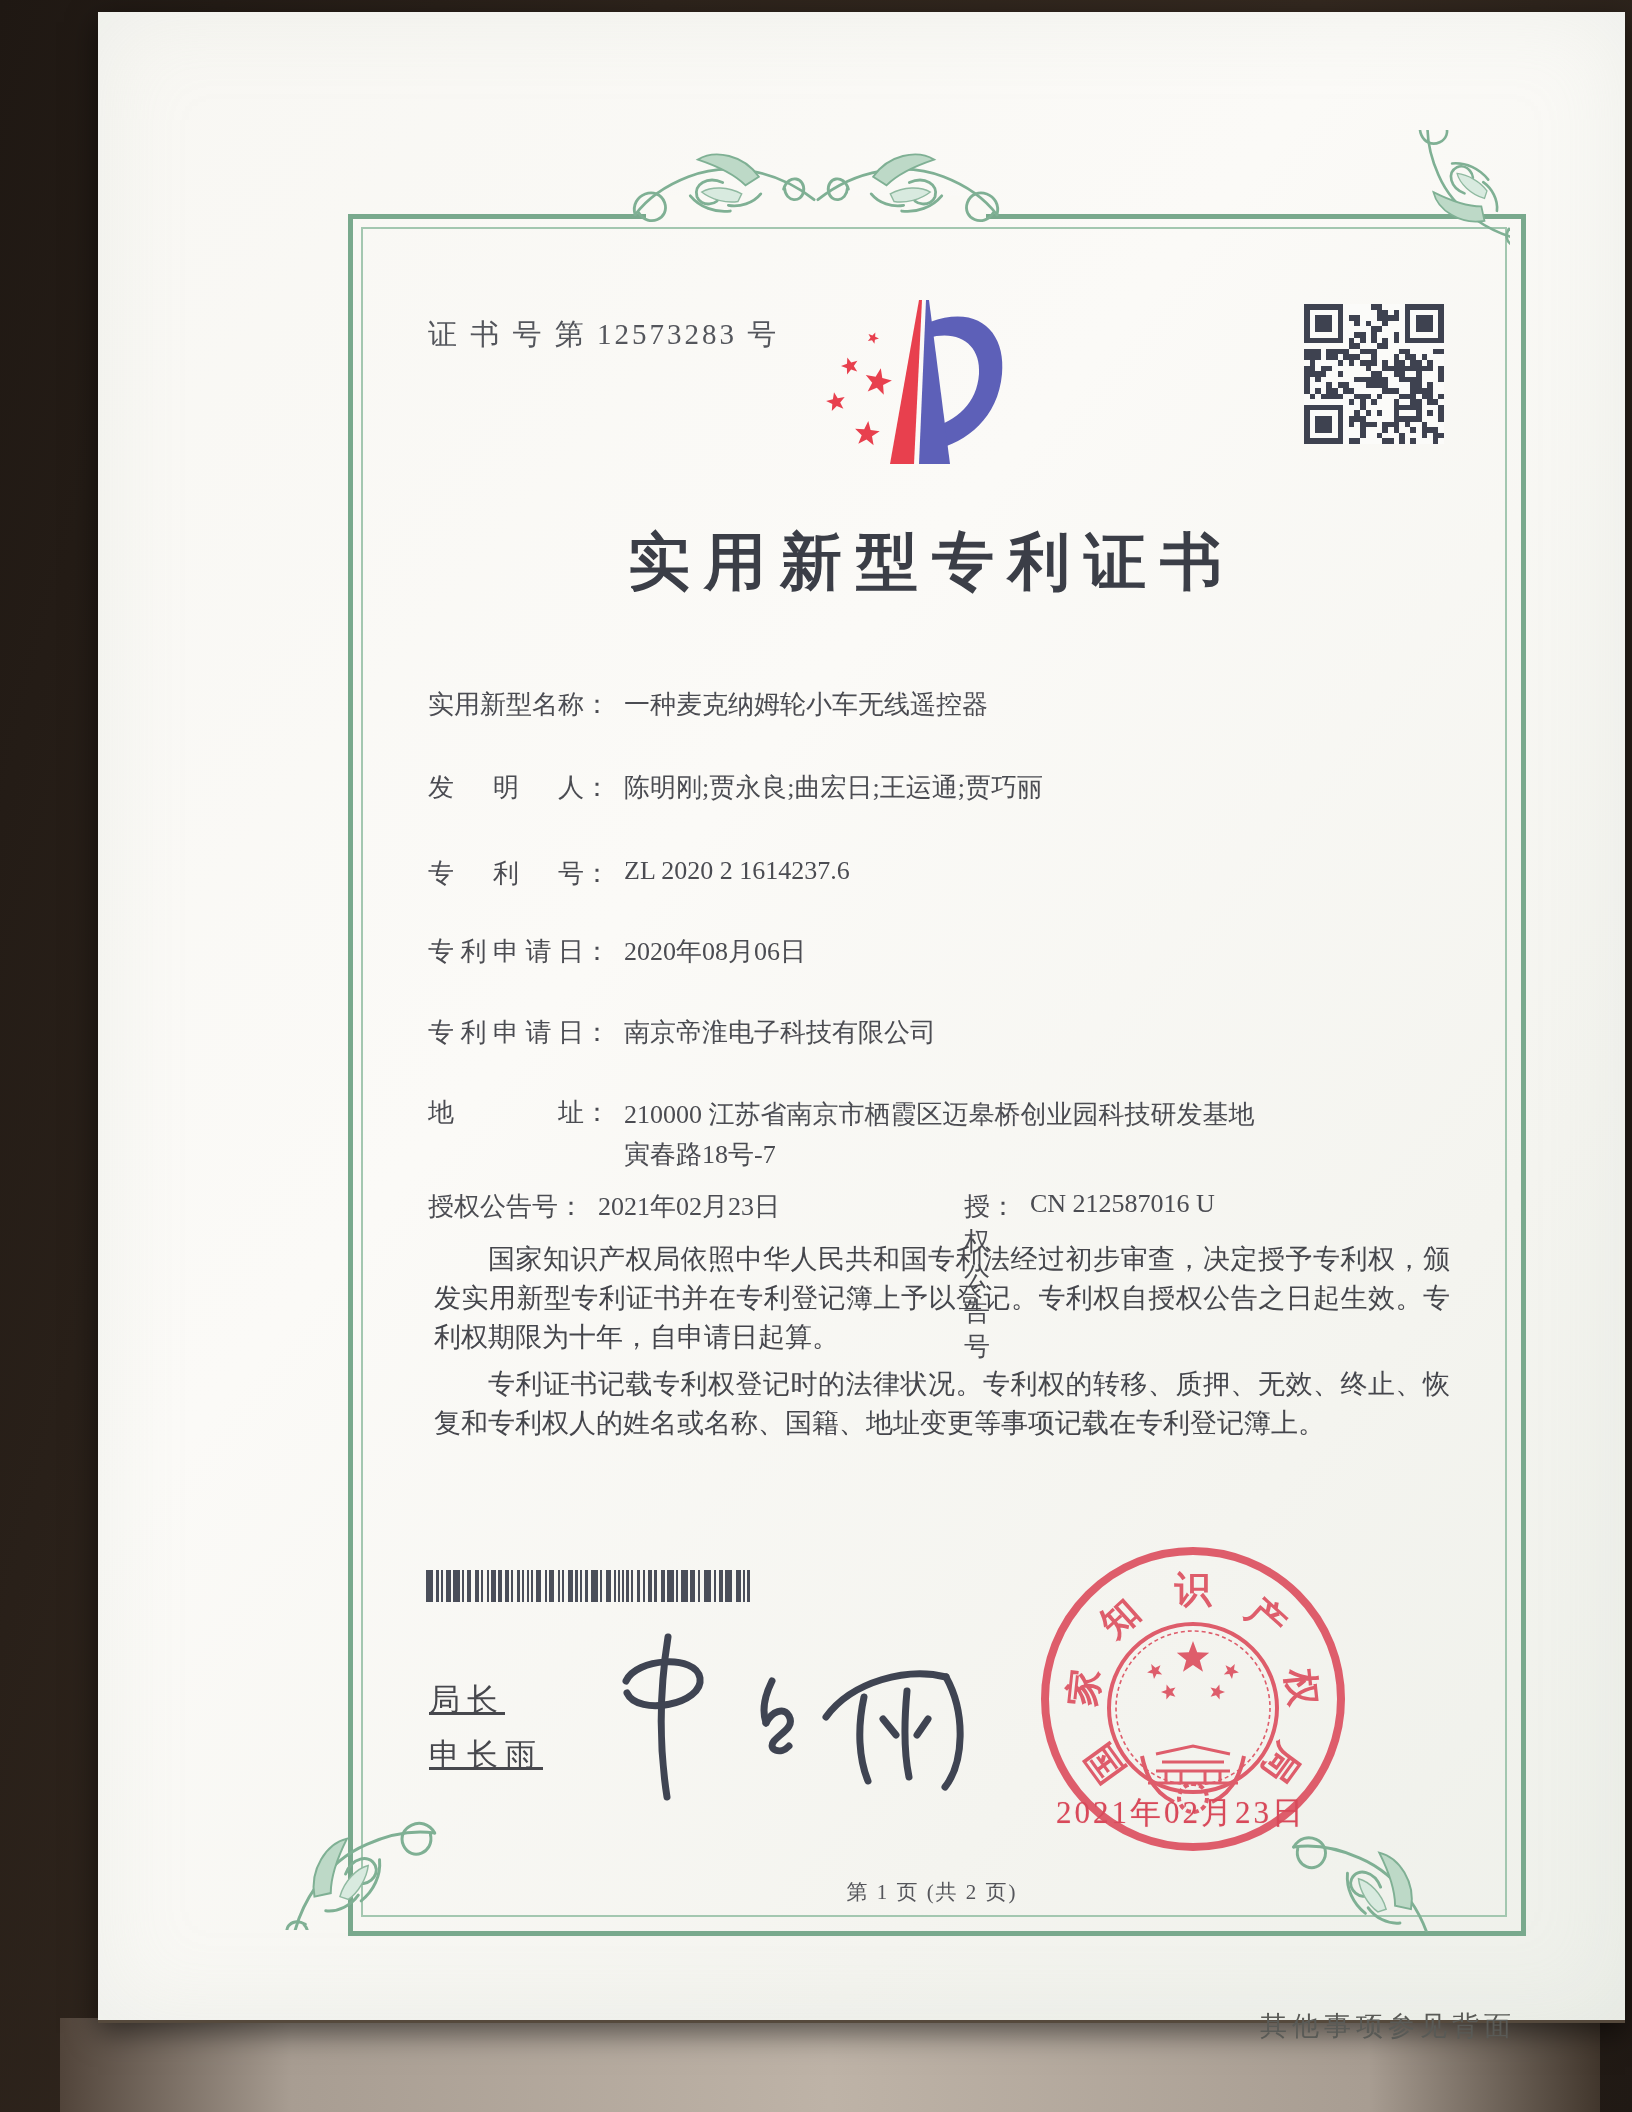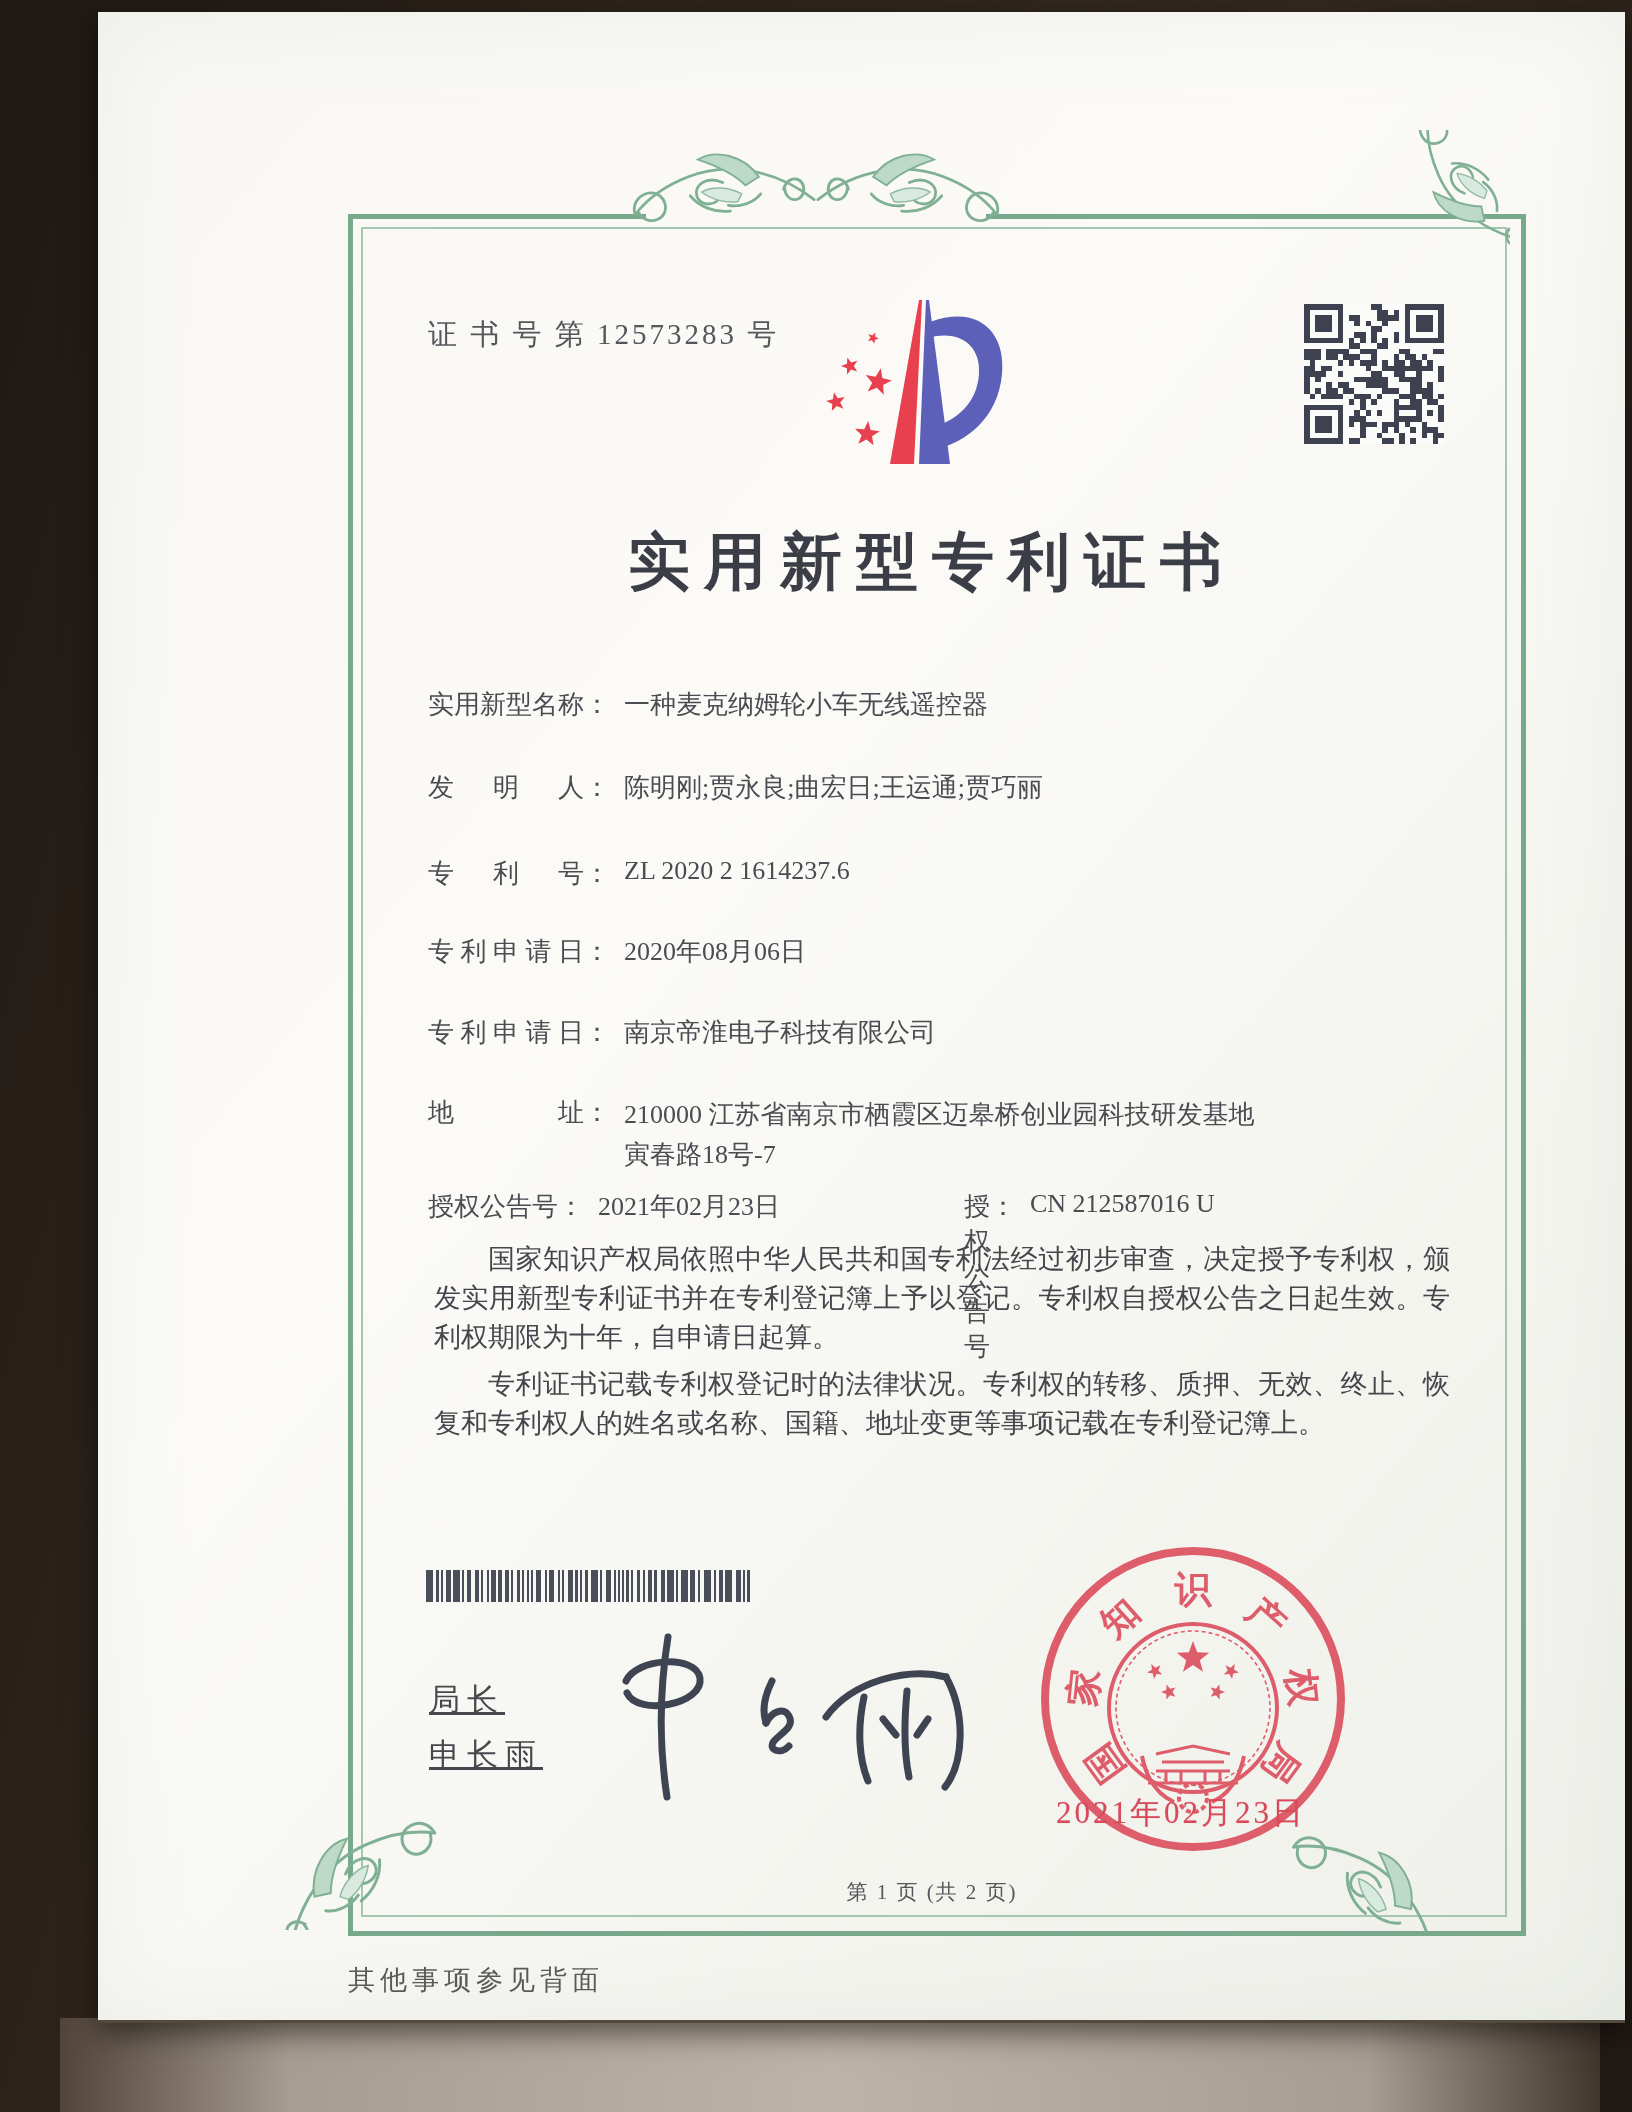--- a/index.html
+++ b/index.html
@@ -73,21 +73,21 @@
   .seal-date{
     position:absolute;left:958px;top:1780px;
     font-size:31px;color:#d8495a;letter-spacing:3px;white-space:nowrap;
     text-shadow:0 0 1px rgba(216,73,90,.4);
   }
   .page-info{
     position:absolute;left:250px;top:1866px;width:1168px;text-align:center;
     font-size:21px;color:#55565b;letter-spacing:2px;
   }
   .back-note{
-    position:absolute;left:250px;top:1950px;width:1168px;text-align:left;
+    position:absolute;left:250px;top:1996px;width:1168px;text-align:right;
     font-size:27px;color:#595a56;letter-spacing:5px;
   }
   .ornament{position:absolute;pointer-events:none;}
   svg{display:block;}
 </style>
 </head>
 <body>
 
 <div class="stage">
 

